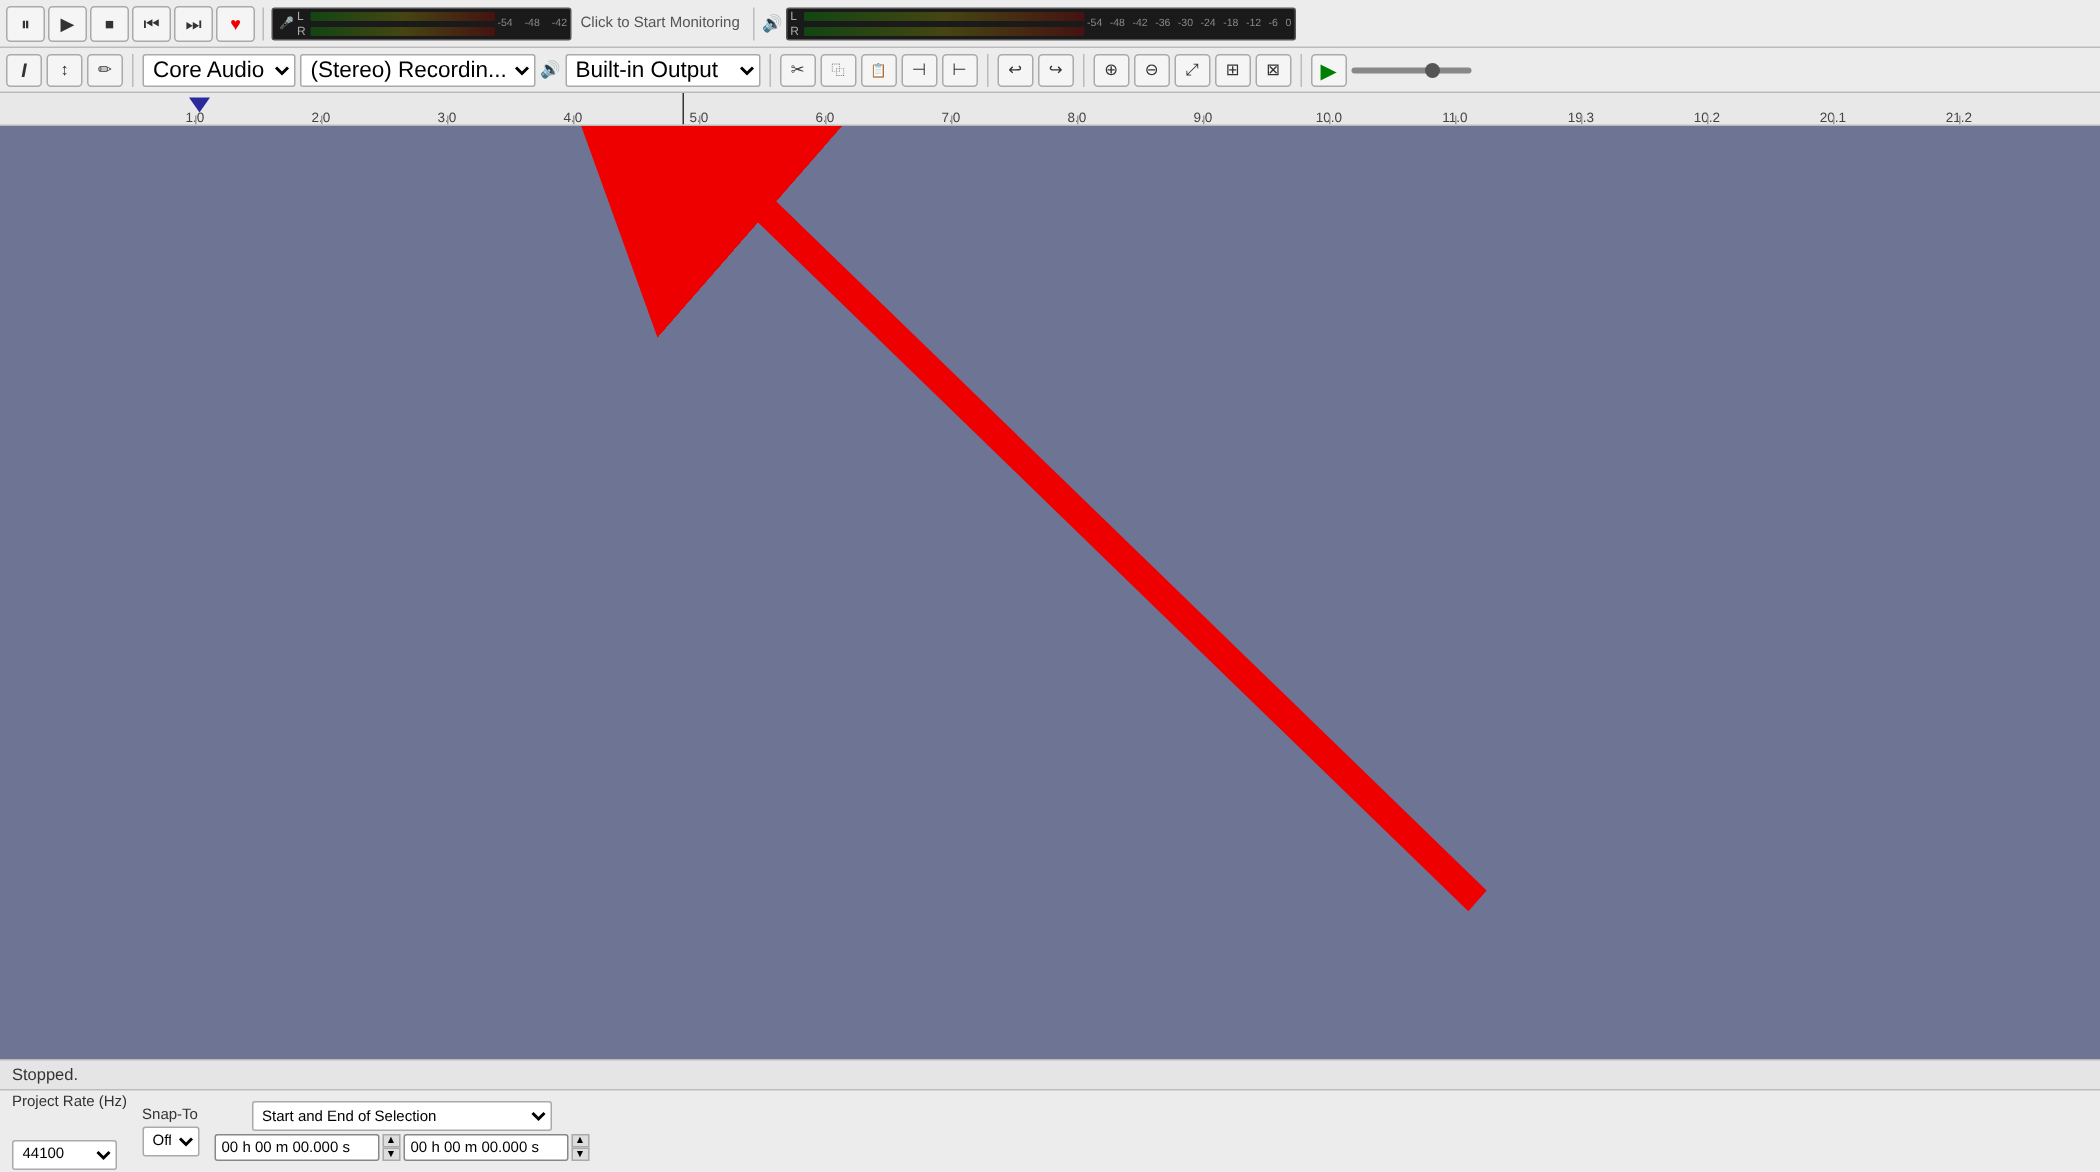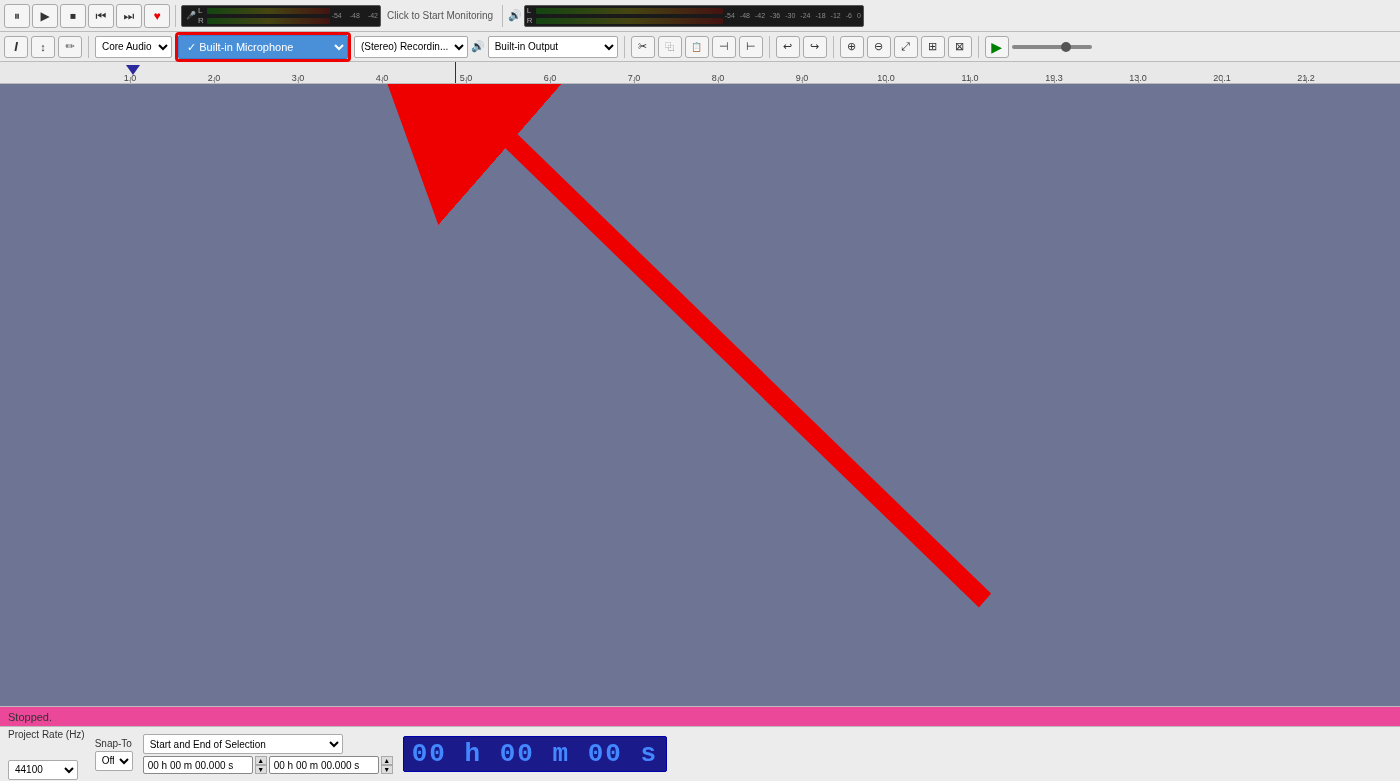--- a/index.html
+++ b/index.html
@@ -69,21 +69,21 @@
       background: #f5f5f5;
       border: 1px solid #aaa;
       border-radius: 3px;
       display: flex; align-items: center; justify-content: center;
       cursor: pointer;
       font-size: 11px;
       color: #333;
     }
     select.tb-select {
       height: 22px;
-      font-size: 10px;
+      font-size: 15px;
       border: 1px solid #aaa;
       border-radius: 2px;
       background: #fff;
       padding: 0 2px;
     }
 
     
     .mic-dropdown-wrapper {
       border: 3px solid #e00;
       border-radius: 4px;
@@ -161,21 +161,21 @@
       top: 0; left: 0; right: 0; bottom: 0;
       pointer-events: none;
     }
 
     
     #statusbar {
       position: absolute;
       bottom: 55px;
       left: 0; right: 0;
       height: 20px;
-      background: #ec4899;
+      background: #e5e5e5;
       border-top: 1px solid #bbb;
       display: flex;
       align-items: center;
       padding: 0 8px;
       font-size: 11px;
       color: #333;
     }
 
     
     #bottombar {
@@ -212,21 +212,21 @@
       letter-spacing: 2px;
     }
 
     .rate-box {
       display: flex; flex-direction: column; align-items: flex-start; gap: 20px;
     }
     .snap-box {
       display: flex; flex-direction: column; align-items: flex-start; gap: 2px;
     }
     .selection-box {
-      display: flex; flex-direction: column; gap: 2px;
+      display: flex; flex-direction: column; gap: 2px; align-items: center;
     }
     .sel-row { display: flex; align-items: center; gap: 2px; }
     .time-field {
       display: flex; align-items: center;
       background: #fff;
       border: 1px solid #888;
       border-radius: 2px;
       padding: 1px 4px;
       font-size: 10px;
       height: 18px;
@@ -335,25 +335,20 @@
   <button class="tb2-btn" style="font-weight:bold;font-style:italic;font-size:13px;">I</button>
   <button class="tb2-btn">↕</button>
   <button class="tb2-btn">✏</button>
 
   <div class="tb-sep"></div>
 
   <select class="tb-select">
     <option>Core Audio</option>
   </select>
 
-  <div class="mic-dropdown-wrapper">
-    <select class="mic-dropdown">
-      <option>✓ Built-in Microphone</option>
-    </select>
-  </div>
 
   <select class="tb-select" style="min-width:110px;">
     <option>(Stereo) Recordin...</option>
   </select>
 
   <span class="spkr-icon">🔊</span>
 
   <select class="tb-select" style="min-width:130px;">
     <option>Built-in Output</option>
   </select>
@@ -412,21 +407,21 @@
       <div class="ruler-tick" style="left: 718px;">8.0</div>
       <div class="ruler-tick-line" style="left: 718px; height: 6px;"></div>
       <div class="ruler-tick" style="left: 802px;">9.0</div>
       <div class="ruler-tick-line" style="left: 802px; height: 6px;"></div>
       <div class="ruler-tick" style="left: 886px;">10.0</div>
       <div class="ruler-tick-line" style="left: 886px; height: 6px;"></div>
       <div class="ruler-tick" style="left: 970px;">11.0</div>
       <div class="ruler-tick-line" style="left: 970px; height: 6px;"></div>
       <div class="ruler-tick" style="left: 1054px;">19.3</div>
       <div class="ruler-tick-line" style="left: 1054px; height: 6px;"></div>
-      <div class="ruler-tick" style="left: 1138px;">13.0</div>
+      <div class="ruler-tick" style="left: 1138px;">10.2</div>
       <div class="ruler-tick-line" style="left: 1138px; height: 6px;"></div>
       <div class="ruler-tick" style="left: 1222px;">20.1</div>
       <div class="ruler-tick-line" style="left: 1222px; height: 6px;"></div>
       <div class="ruler-tick" style="left: 1306px;">21.2</div>
       <div class="ruler-tick-line" style="left: 1306px; height: 6px;"></div>
     </div>
 </div>
 
 <div id="main-canvas" style="position: relative; height: 622px;">
 
@@ -481,16 +476,13 @@
       <div class="time-field">
         <span>00 h 00 m 00.000 s</span>
       </div>
       <div class="time-stepper">
         <div class="stepper-btn">▲</div>
         <div class="stepper-btn">▼</div>
       </div>
     </div>
   </div>
 
-  <div class="time-display">
-    <span class="time-text">00 h 00 m 00 s</span>
-  </div>
 </div>
 
 </body></html>

